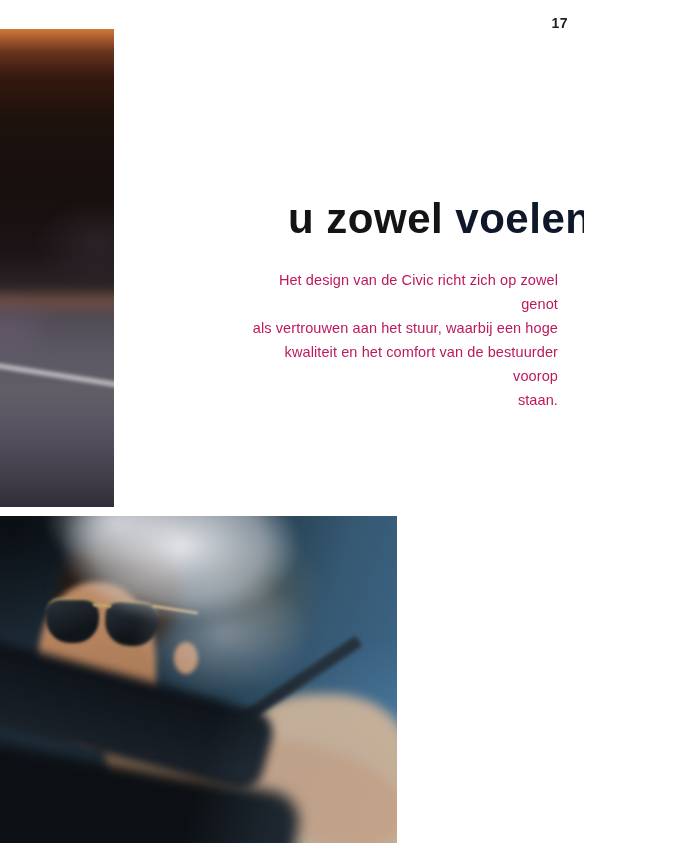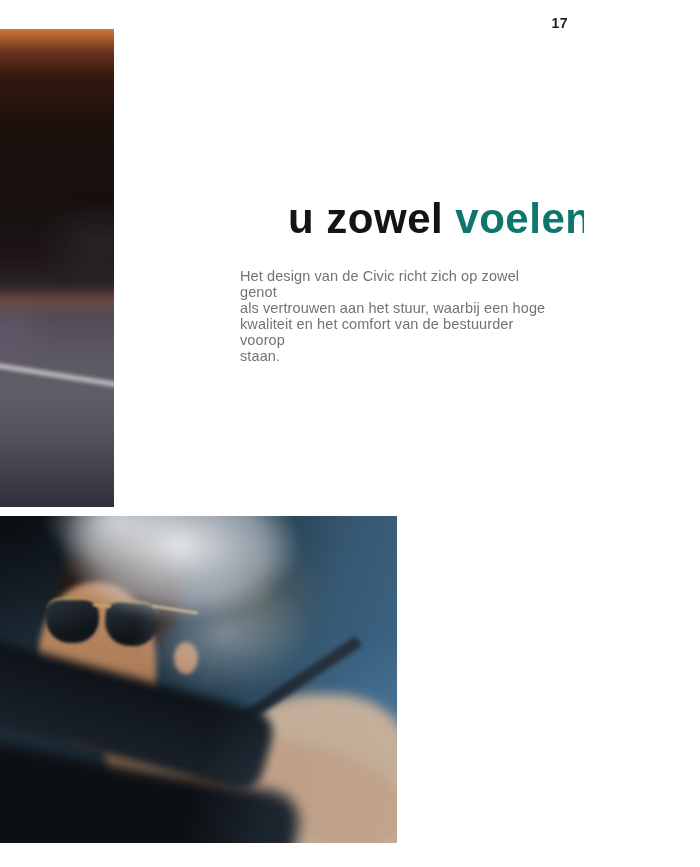--- a/index.html
+++ b/index.html
@@ -7,20 +7,21 @@
     padding: 0;
     background: #ffffff;
     font-family: "Liberation Sans", sans-serif;
   }
   .page {
     position: relative;
     width: 584px;
     height: 867px;
     background: #ffffff;
     overflow: hidden;
+    text-align: right;
   }
 
   
   .page-number {
     position: absolute;
     top: 15px;
     right: 16px;
     font-size: 14px;
     font-weight: 700;
     letter-spacing: 0.5px;
@@ -33,31 +34,31 @@
     left: 244px;
     top: 122px;
     font-size: 42px;
     line-height: 46px;
     font-weight: 600;
     letter-spacing: 0.5px;
     color: #141414;
     white-space: nowrap;
   }
   .headline .line2 { margin-left: 44px; }
-  .headline .accent { color: #0f766e; }
+  .headline .accent { color: #0f172a; }
 
   
   .copy {
     position: absolute;
     left: 240px;
     top: 268px;
     width: 318px;
-    color: #737373;
+    color: #be185d;
     font-size: 14.5px;
-    line-height: 16px;
+    line-height: 24px;
     letter-spacing: 0.1px;
   }
   .copy p {
     margin: 0 0 16px 0;
     white-space: pre-line;
   }
 
   
   .side-label {
     position: absolute;

